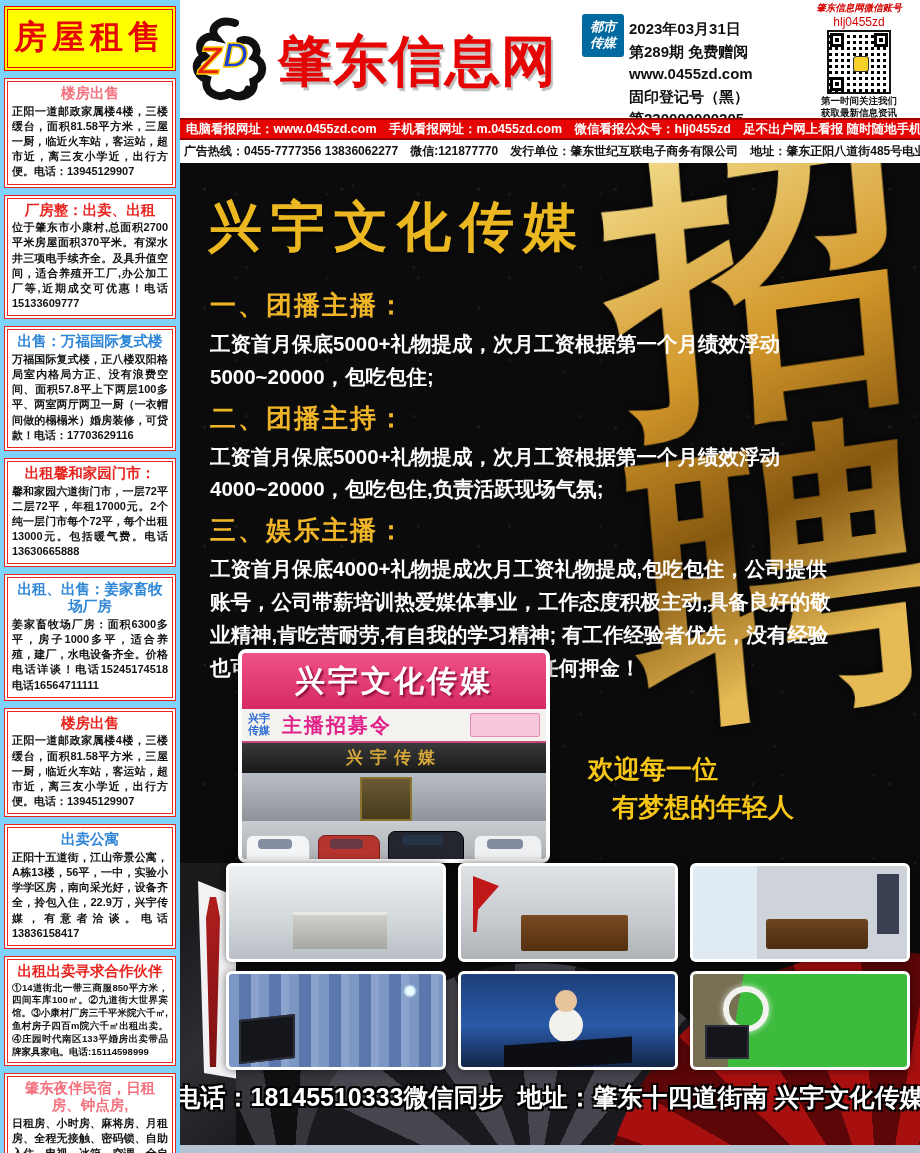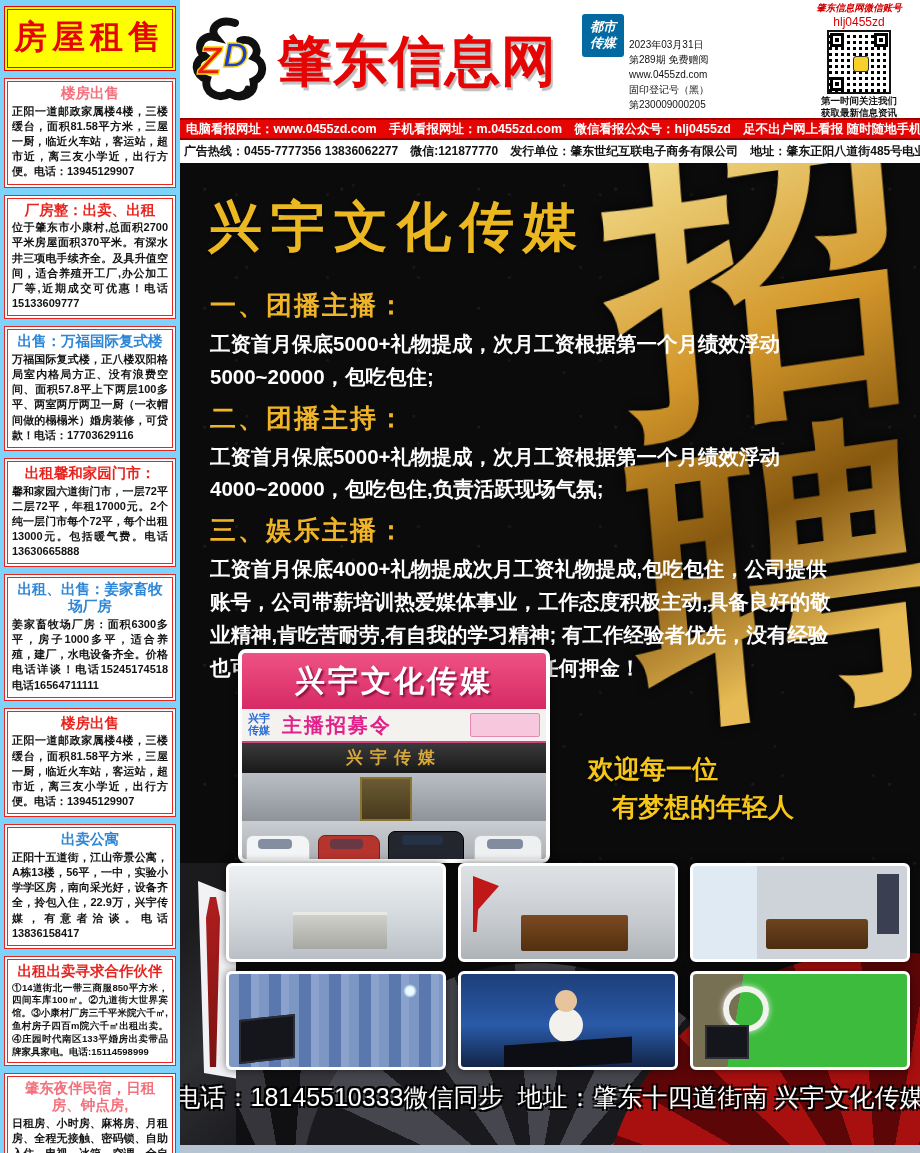--- a/index.html
+++ b/index.html
@@ -24,21 +24,21 @@
   .right-col { width:740px; flex:0 0 740px; display:flex; flex-direction:column; }
 
   
   .masthead { height:118px; display:flex; align-items:center; padding:2px 4px 0 4px; gap:5px; background:#fff; }
   .logo { width:88px; height:100px; flex:0 0 88px; position:relative; }
   .logo svg { width:100%; height:100%; }
   .paper-title { flex:1 1 auto; color:#e60505; font-family:"DejaVu Serif", serif; font-weight:bold;
     font-size:55px; letter-spacing:1px; white-space:nowrap; text-shadow:2px 3px 1px #bfbfbf; line-height:1; }
   .city-badge { flex:0 0 42px; width:42px; background:#0369a1; color:#fff; font-weight:bold; font-style:italic;
     font-size:13px; text-align:center; line-height:1.25; padding:5px 2px; border-radius:3px; align-self:flex-start; margin-top:12px; }
-  .issue-block { flex:0 0 168px; font-weight:normal; color:#111; font-size:10px; line-height:1.5; white-space:nowrap;margin-top:29px; }
+  .issue-block { flex:0 0 168px; font-weight:bold; color:#111; font-size:15px; line-height:1.5; white-space:nowrap;margin-top:29px; }
   .qr-block { flex:0 0 114px; text-align:center; }
   .qr-title { color:#d40000; font-size:9.5px; font-weight:bold; font-style:italic; white-space:nowrap; }
   .qr-account { color:#d40000; font-size:12px; font-weight:normal; }
   .qr { position:relative; width:64px; height:64px; margin:1px auto; border:2px solid #111; background:
       repeating-linear-gradient(0deg,#000 0 3px,#fff 3px 6px),
       repeating-linear-gradient(90deg,#000 0 3px,#fff 3px 6px);
       background-blend-mode:screen; }
   .qr .fp { position:absolute; width:14px; height:14px; border:3px solid #000; background:#fff; }
   .qr .fp::after { content:""; position:absolute; inset:2px; background:#000; }
   .qr .fp.tl { top:1px; left:1px; } .qr .fp.tr { top:1px; right:1px; } .qr .fp.bl { bottom:1px; left:1px; }
@@ -127,21 +127,21 @@
   .p4::after { content:""; position:absolute; left:10px; bottom:6px; width:52px; height:40px; background:#15161c; transform:skewY(-6deg); border:2px solid #2a2c36; }
   .p4::before { content:""; position:absolute; right:26px; top:10px; width:14px; height:14px; border-radius:50%; background:radial-gradient(circle,#eafcff 0 40%, rgba(120,180,220,.25) 70%, transparent 75%); }
   .p5 { background:linear-gradient(180deg,#1d3f7a 0%, #2a5aa8 55%, #122547 100%); }
   .p5::before { content:""; position:absolute; left:44%; top:16px; width:22px; height:22px; border-radius:50%; background:#e8c49c; box-shadow:0 24px 0 6px #f3f1ec; }
   .p5::after { content:""; position:absolute; left:20%; bottom:0; width:60%; height:26px; background:#0c0e14; transform:skewY(-4deg); }
   .p6 { background:linear-gradient(100deg,#777053 0 22%, #3dbb3d 22% 100%); }
   .p6::before { content:""; position:absolute; left:30px; top:12px; width:34px; height:34px; border-radius:50%; border:6px solid #f2f2ef; box-shadow:0 0 6px rgba(255,255,255,.8); }
   .p6::after { content:""; position:absolute; left:12px; bottom:8px; width:40px; height:30px; background:#14161c; border:2px solid #2c2f38; }
 
   .contact-line { position:absolute; left:0; top:918px; width:740px; z-index:5; display:flex; justify-content:center; gap:14px;
-    color:#fff; font-weight:normal; font-size:25px; white-space:nowrap;
+    color:#fff; font-weight:bold; font-size:25px; white-space:nowrap;
     text-shadow:2px 2px 0 #000, -2px 2px 0 #000, 2px -2px 0 #000, -2px -2px 0 #000; }
 
   .bottom-strip { height:8px; width:740px; background:#b6c4d2; }
 </style>
 </head>
 <body>
 
 <div class="page">
 
   <aside class="sidebar">

